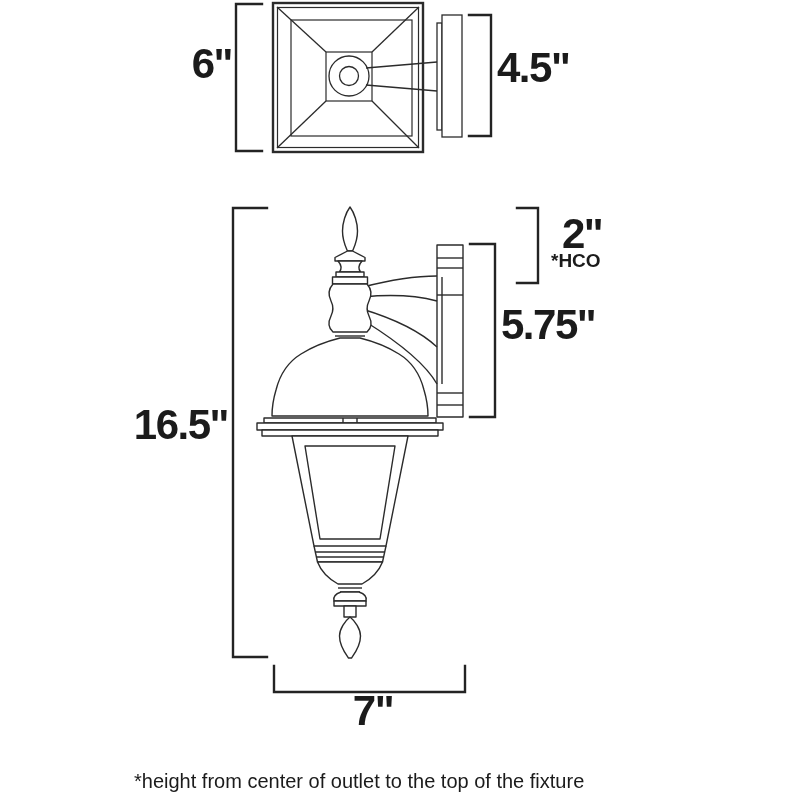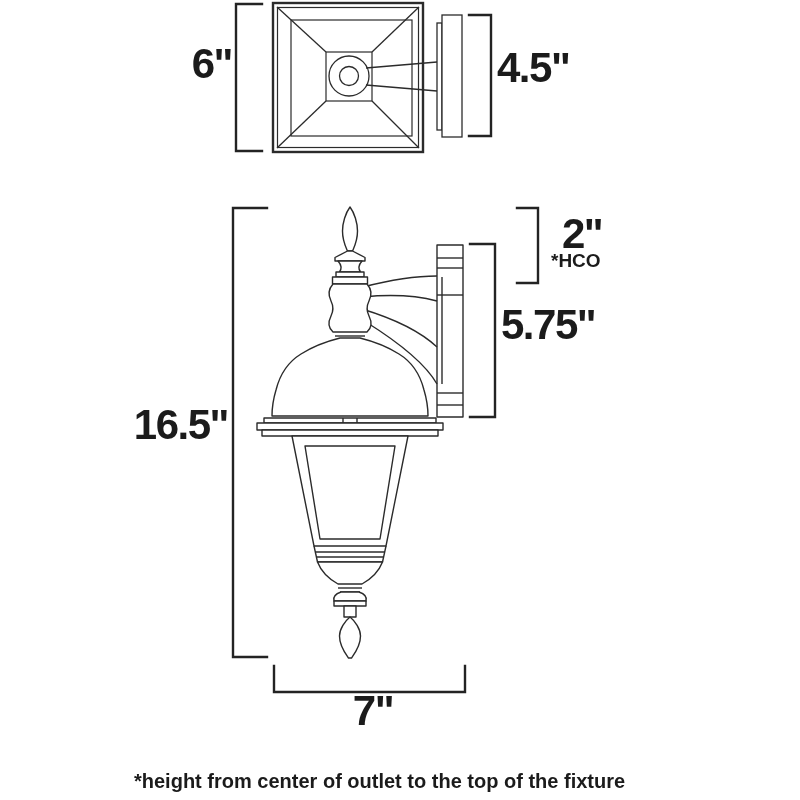--- a/index.html
+++ b/index.html
@@ -10,21 +10,21 @@
   .stage svg{position:absolute;left:0;top:0;}
   .dim{
     position:absolute;line-height:1;font-size:42px;font-weight:bold;
     letter-spacing:-1.5px;white-space:nowrap;color:#1b1b1b;
   }
   .dim-small{
     position:absolute;line-height:1;font-size:19px;font-weight:bold;
     white-space:nowrap;color:#1b1b1b;text-align:right;
   }
   .footnote{
-    position:absolute;line-height:1.1;font-size:20px;font-weight:bold;
+    position:absolute;line-height:1.1;font-size:20px;font-weight:normal;
     white-space:nowrap;color:#1b1b1b;
   }
   .ta-r{text-align:right;} .ta-c{text-align:center;}
 </style>
 </head>
 <body>
 
 <div class="stage">
 
   <svg width="800" height="800" viewBox="0 0 800 800">

